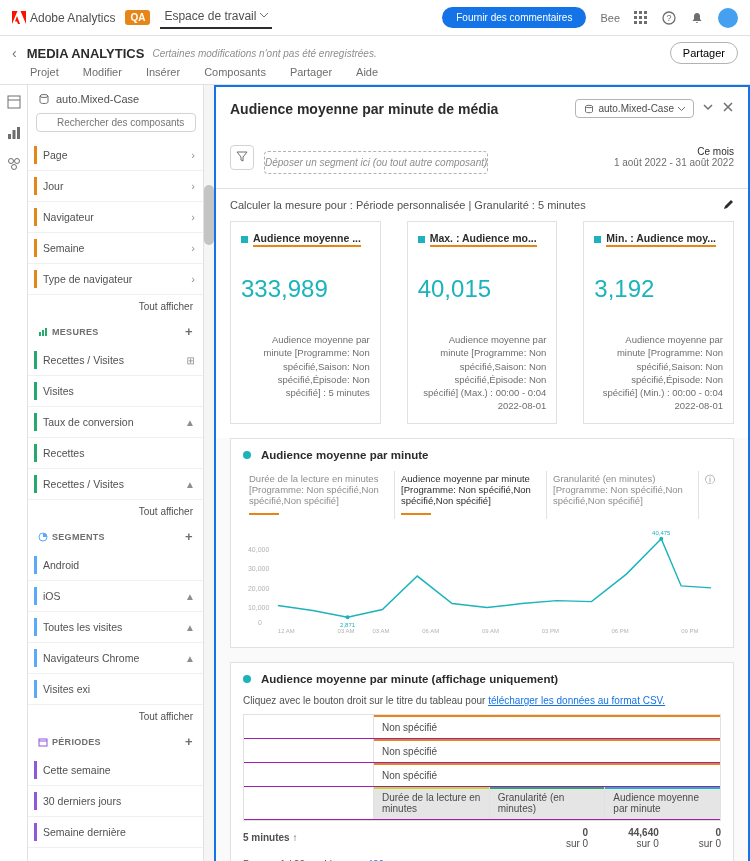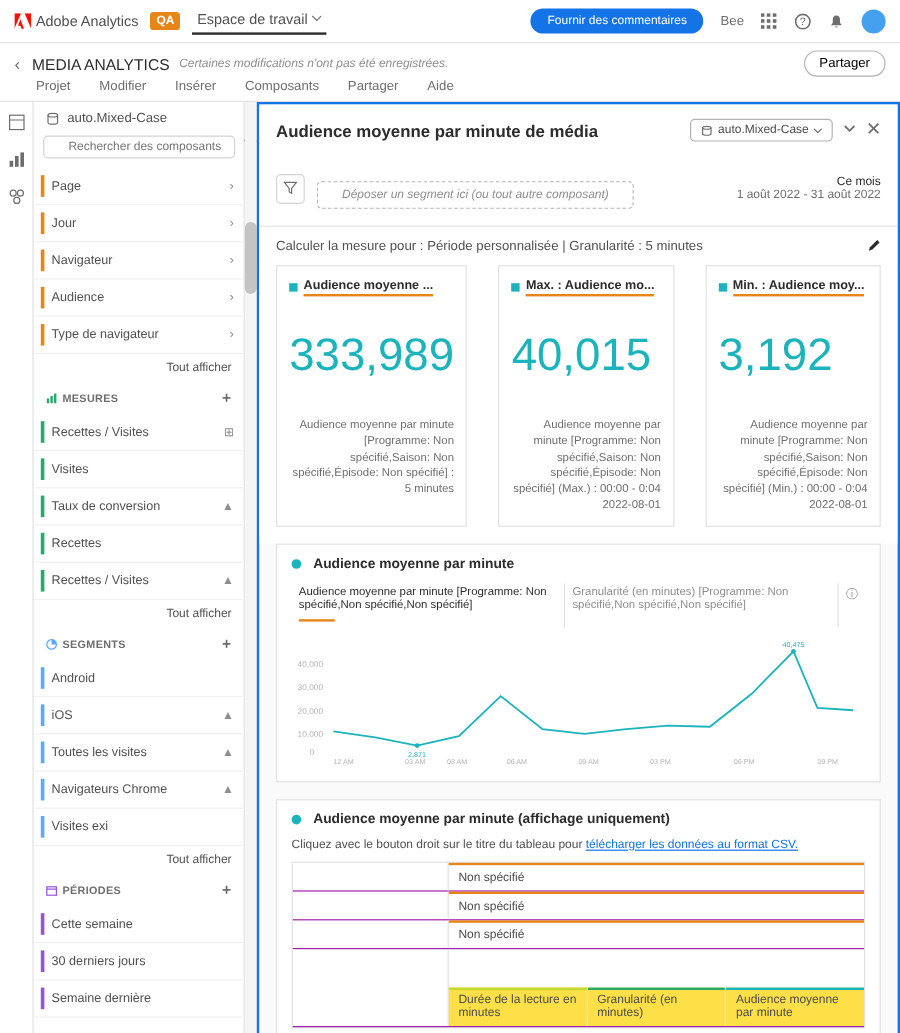--- a/index.html
+++ b/index.html
@@ -13,21 +13,21 @@
   .workspace-sel { display: flex; align-items: center; gap: 4px; font-size: 12px; color: #505050; border-bottom: 2px solid #2c2c2c; padding: 2px 4px 4px; }
   .top-spacer { flex: 1; }
   .feedback-btn { background: #1473e6; color: #fff; border: none; border-radius: 14px; padding: 5px 14px; font-size: 10px; cursor: pointer; }
   .top-right { display: flex; align-items: center; gap: 14px; margin-left: 14px; }
   .top-right span, .top-right svg { color: #6e6e6e; cursor: pointer; }
   .avatar { width: 20px; height: 20px; border-radius: 50%; background: #46a0f0; }
   
   
   .project-bar { display: flex; align-items: center; padding: 6px 12px 2px; }
   .back-chev { font-size: 14px; color: #6e6e6e; margin-right: 10px; cursor: pointer; }
-  .proj-title { font-weight: normal; font-size: 13px; color: #2c2c2c; margin-right: 8px; }
+  .proj-title { font-weight: bold; font-size: 13px; color: #2c2c2c; margin-right: 8px; }
   .proj-sub { font-size: 10px; font-style: italic; color: #8e8e8e; }
   .share-btn { border: 1px solid #b3b3b3; background: #fff; border-radius: 14px; padding: 4px 12px; font-size: 11px; cursor: pointer; }
   
   .menu-bar { display: flex; gap: 24px; padding: 0 30px 6px; font-size: 11px; color: #6e6e6e; }
   .menu-bar span { cursor: pointer; }
   
   .divider { border-bottom: 1px solid #e1e1e1; }
   
   
   .main { display: flex; height: 805px; }
@@ -63,31 +63,31 @@
   
   
   .canvas { flex: 1; background: #fafafa; border: 2px solid #1473e6; padding: 0; overflow: hidden; }
   .panel-header { display: flex; align-items: center; padding: 12px 14px; background: #fff; }
   .panel-title { font-size: 14px; font-weight: 600; color: #2c2c2c; flex: 1; }
   .rsuite-pill { border: 1px solid #b3b3b3; border-radius: 4px; padding: 3px 8px; font-size: 10px; display: flex; align-items: center; gap: 4px; cursor: pointer; }
   .hdr-ico { margin-left: 8px; color: #6e6e6e; cursor: pointer; }
   
   .panel-top2 { display: flex; align-items: center; padding: 10px 14px 14px; background: #fff; border-bottom: 1px solid #e1e1e1; }
   .segfilter { border: 1px solid #d3d3d3; border-radius: 4px; padding: 4px 5px; margin-right: 10px; }
-  .segdrop { border: 1px dashed #b3b3b3; border-radius: 4px; padding: 5px 20px; font-size: 10px; font-style: italic; color: #8e8e8e; margin-top: 11px; }
+  .segdrop { border: 1px dashed #b3b3b3; border-radius: 4px; padding: 5px 0; font-size: 10px; font-style: italic; color: #8e8e8e; margin-top: 11px; }
   .daterange { text-align: right; font-size: 10px; color: #6e6e6e; }
   .daterange .lbl { color: #2c2c2c; }
   
   .calc-row { display: flex; align-items: center; padding: 10px 14px; font-size: 11px; color: #505050; background: #fff; }
   .calc-row svg { margin-left: auto; cursor: pointer; }
   
   .cards { display: flex; gap: 26px; padding: 0 14px 14px; background: #fff; }
   .card { flex: 1; border: 1px solid #e1e1e1; padding: 10px; }
   .card-hd { display: flex; align-items: center; gap: 5px; font-size: 10.5px; font-weight: 600; color: #2c2c2c; margin-bottom: 10px; }
-  .card-num { font-size: 38px; color: #1bb3bc; font-weight: 300; padding: 18px 0 30px; }
+  .card-num { font-size: 24px; color: #1bb3bc; font-weight: 300; padding: 18px 0 30px; }
   .card-sub { font-size: 9.5px; color: #6e6e6e; text-align: right; line-height: 1.4; }
   .orange-underline { border-bottom: 2px solid #e68619; display: inline-block; padding-bottom: 1px; }
   
   .chart-panel { margin: 0 14px 14px; border: 1px solid #e1e1e1; background: #fff; }
   .chart-hd { display: flex; align-items: center; gap: 6px; padding: 10px 12px; font-size: 11.5px; font-weight: 600; color: #2c2c2c; }
   .legend-row { display: flex; padding: 0 12px 8px; gap: 0; font-size: 9.5px; color: #8e8e8e; }
   .legend-item { flex: 1; padding: 2px 6px; border-right: 1px solid #e1e1e1; }
   .legend-item.active { color: #2c2c2c; }
   .legend-item:last-child { border-right: none; }
   .info-i { color: #8e8e8e; font-size: 10px; padding: 2px 6px; cursor: pointer; }
@@ -96,21 +96,21 @@
   
   .table-panel { margin: 0 14px 14px; border: 1px solid #e1e1e1; background: #fff; }
   .table-sub { font-size: 10px; color: #505050; padding: 0 12px 8px; }
   .table-sub a { color: #1473e6; text-decoration: underline; cursor: pointer; }
   .table { border: 1px solid #e1e1e1; margin: 0 12px; font-size: 10px; }
   .trow { display: flex; border-bottom: 1px solid #a21caf; }
   .tcell { padding: 5px 8px; border-right: 1px solid #e1e1e1; }
   .tcell:last-child { border-right: none; }
   .tcell.label { flex: 0 0 130px; }
   .tcell.val { flex: 1; }
-  .tcell.head { background: #fde047; font-weight: 500; position: relative; margin-top: 32px; }
+  .tcell.head { background: #e5e5e5; font-weight: 500; position: relative; }
   .tcell.head::before { content: ''; position: absolute; top: 0; left: 0; right: 0; height: 2px; }
   .tcell.head.c1::before { background: #c4d82e; }
   .tcell.head.c2::before { background: #26a96c; }
   .tcell.head.c3::before { background: #1bb3bc; }
   .pager { display: flex; align-items: center; gap: 8px; padding: 6px 12px 10px; font-size: 10px; color: #505050; }
   .pager .num { font-weight: 600; }
   .pager-right { margin-left: auto; display: flex; gap: 40px; }
   .pager-right .col { text-align: right; }
   .dot { width: 8px; height: 8px; border-radius: 50%; background: #1bb3bc; display: inline-block; margin-right: 4px; }
   .cdot { width: 7px; height: 7px; background: #1bb3bc; display: inline-block; }
@@ -227,21 +227,21 @@
         <span class="rail-label">Jour</span>
         <span class="rail-chev">›</span>
       </div>
     <div class="rail-item">
         <span class="rail-color c-orange"></span>
         <span class="rail-label">Navigateur</span>
         <span class="rail-chev">›</span>
       </div>
     <div class="rail-item">
         <span class="rail-color c-orange"></span>
-        <span class="rail-label">Audience</span>
+        <span class="rail-label">Semaine</span>
         <span class="rail-chev">›</span>
       </div>
     <div class="rail-item">
         <span class="rail-color c-orange"></span>
         <span class="rail-label">Type de navigateur</span>
         <span class="rail-chev">›</span>
       </div>
     <div class="show-all">Tout afficher</div>
 
     <div class="section-head">
@@ -403,20 +403,21 @@
         <div class="card-sub">Audience moyenne par minute [Programme: Non spécifié,Saison: Non spécifié,Épisode: Non spécifié] (Min.) : 00:00 - 0:04 2022-08-01</div>
       </div>
     </div>
 
     <div class="chart-panel">
       <div class="chart-hd">
           <span class="dot"></span>
           <span>Audience moyenne par minute</span>
         </div>
       <div class="legend-row">
+        <div class="legend-item"><span>Durée de la lecture en minutes [Programme: Non spécifié,Non spécifié,Non spécifié]</span><br><span class="orange-underline" style="width:30px;height:2px;display:inline-block"></span></div>
         <div class="legend-item active"><span>Audience moyenne par minute [Programme: Non spécifié,Non spécifié,Non spécifié]</span><br><span class="orange-underline" style="width:30px;height:2px;display:inline-block"></span></div>
         <div class="legend-item"><span>Granularité (en minutes) [Programme: Non spécifié,Non spécifié,Non spécifié]</span></div>
         <span class="info-i">ⓘ</span>
       </div>
       <div class="chart-body">
         <svg viewBox="0 0 480 110" preserveAspectRatio="none">
           <text x="5" y="25" font-size="7" fill="#b3b3b3">40,000</text>
           <text x="5" y="45" font-size="7" fill="#b3b3b3">30,000</text>
           <text x="5" y="65" font-size="7" fill="#b3b3b3">20,000</text>
           <text x="5" y="85" font-size="7" fill="#b3b3b3">10,000</text>

